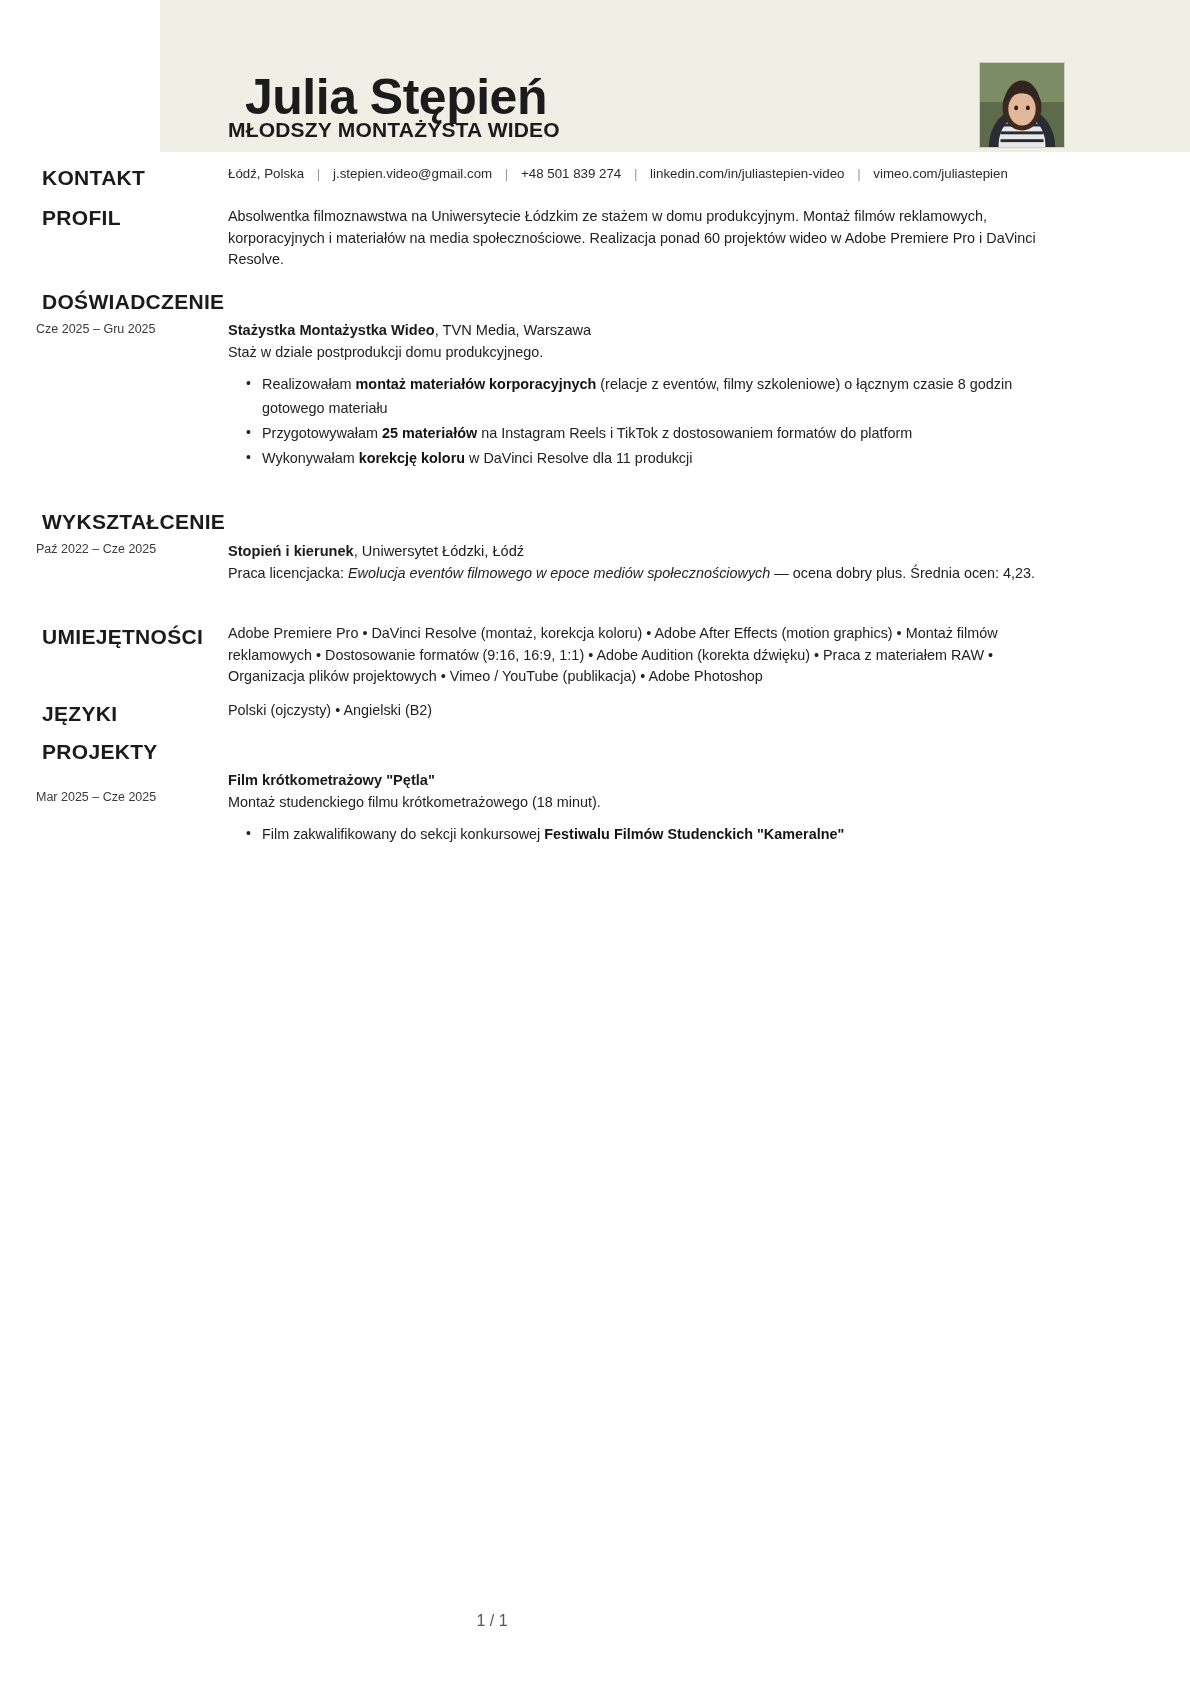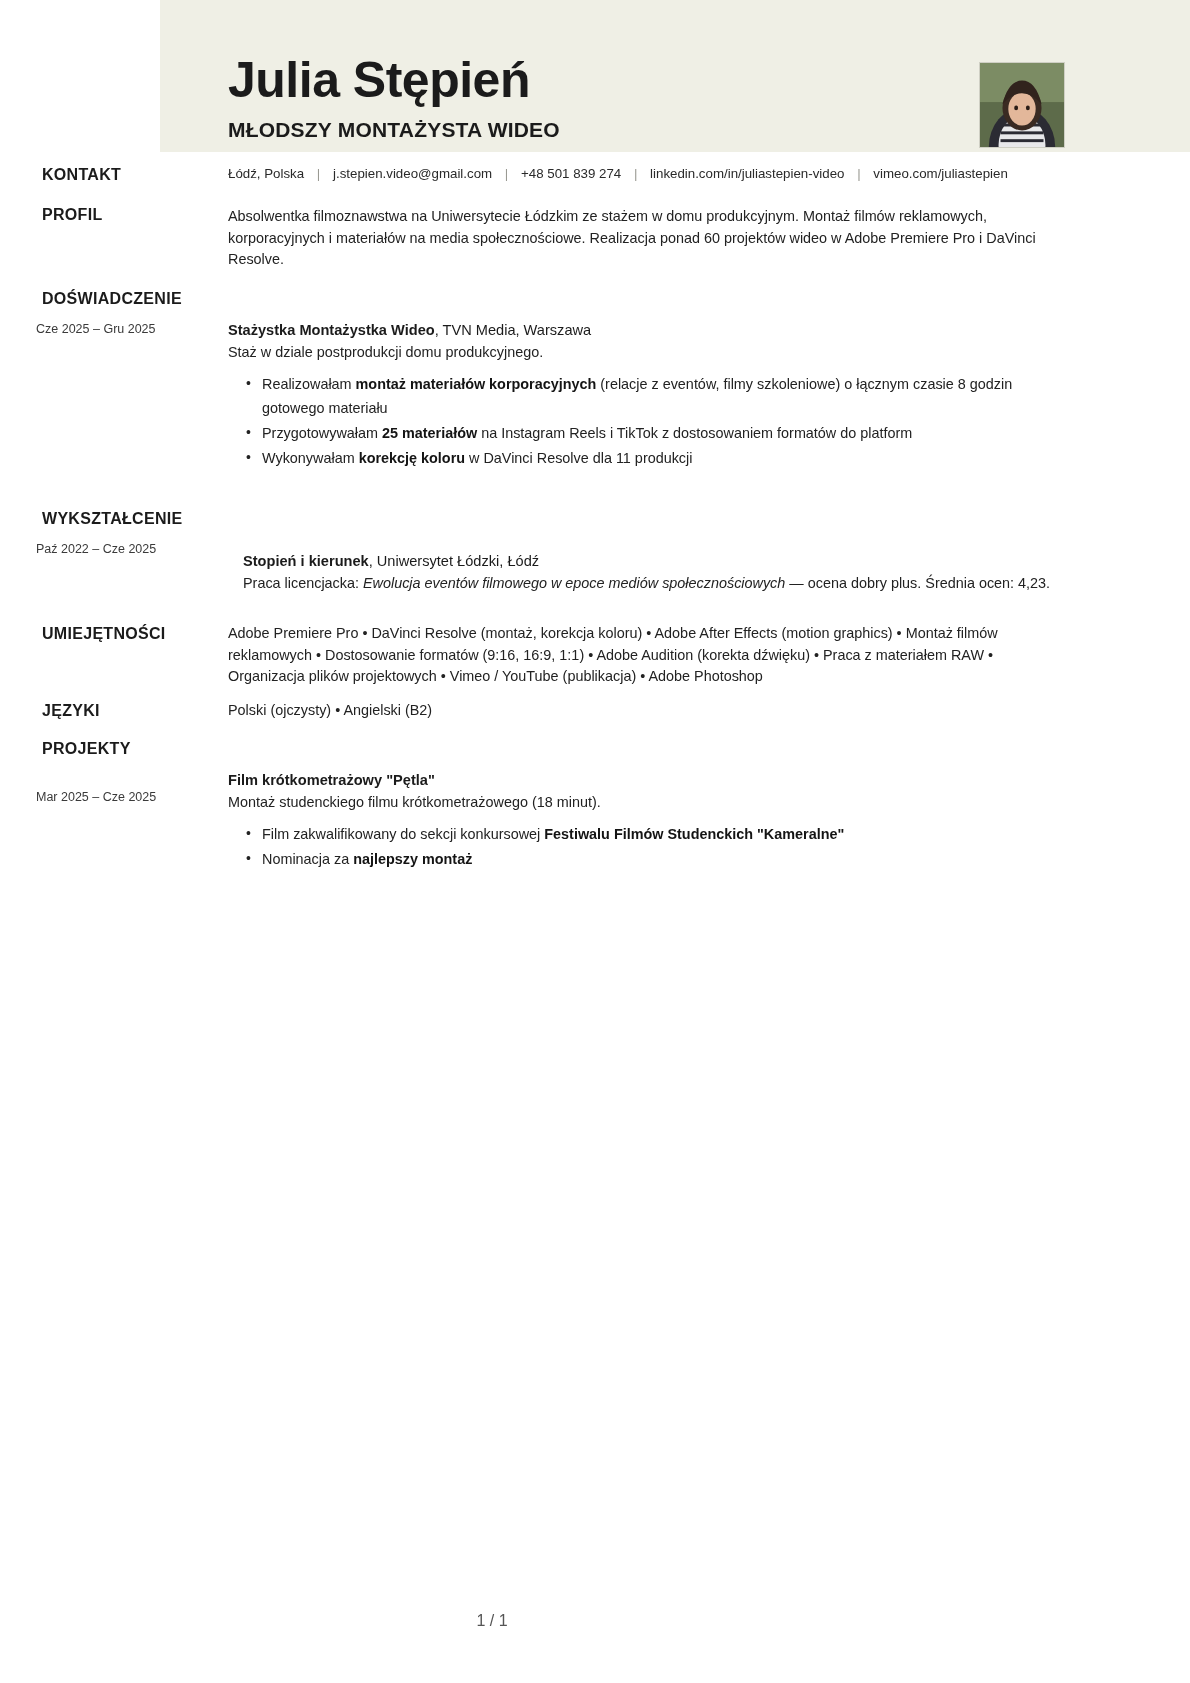--- a/index.html
+++ b/index.html
@@ -33,21 +33,21 @@
     position: absolute;
     left: 228px;
     top: 0;
     width: 962px;
     height: 152px;
   }
   .name {
     position: absolute;
     left: 0;
     top: 52px;
-    margin: 0;
+    margin: 17px;
     font-size: 50px;
     line-height: 56px;
     font-weight: bold;
     letter-spacing: -0.5px;
     color: #1b1b1b;
     white-space: nowrap;
   }
   .job-title {
     position: absolute;
     left: 0;
@@ -80,21 +80,21 @@
     left: 0;
     width: 1190px;
   }
   .label-col {
     position: absolute;
     left: 42px;
     top: 0;
     width: 180px;
   }
   .sec-label {
-    font-size: 16px;
+    font-size: 21px;
     font-weight: bold;
     letter-spacing: 0.3px;
     color: #1b1b1b;
     white-space: nowrap;
   }
   .date-col {
     position: absolute;
     left: 36px;
     width: 190px;
     font-size: 12.5px;
@@ -232,21 +232,21 @@
         <li><span>Wykonywałam </span><b>korekcję koloru</b><span> w DaVinci Resolve dla 11 produkcji</span></li>
       </ul>
     </div>
   </div>
 
   <div class="row" style="top:510px;">
     <div class="label-col">
       <div class="sec-label">WYKSZTAŁCENIE</div>
     </div>
     <div class="date-col" style="top:32px;">Paź 2022 – Cze 2025</div>
-    <div class="content-col" style="top:40px;margin-left:15px;">
+    <div class="content-col" style="top:30px;">
       <div class="entry-title">
         <b>Stopień i kierunek</b><span>, Uniwersytet Łódzki, Łódź</span>
       </div>
       <div class="entry-sub"><span>Praca licencjacka: </span><span class="italic">Ewolucja eventów filmowego w epoce mediów społecznościowych</span><span> — ocena dobry plus. Średnia ocen: 4,23.</span></div>
     </div>
   </div>
 
   <div class="row" style="top:625px;">
     <div class="label-col">
       <div class="sec-label">UMIEJĘTNOŚCI</div>
@@ -266,20 +266,19 @@
       <div class="sec-label">PROJEKTY</div>
     </div>
     <div class="date-col" style="top:32px;margin-top:18px;">Mar 2025 – Cze 2025</div>
     <div class="content-col" style="top:29px;">
       <div class="entry-title">
         <b>Film krótkometrażowy "Pętla"</b>
       </div>
       <div class="entry-sub">Montaż studenckiego filmu krótkometrażowego (18 minut).</div>
       <ul class="bullets">
         <li><span>Film zakwalifikowany do sekcji konkursowej </span><b>Festiwalu Filmów Studenckich "Kameralne"</b><span></span></li>
-        <li><span>Nominacja za </span><b>najlepszy montaż</b><span></span></li>
       </ul>
     </div>
   </div>
 
   <div class="footer">1 / 1</div>
 
 </div>
 
 </body></html>

